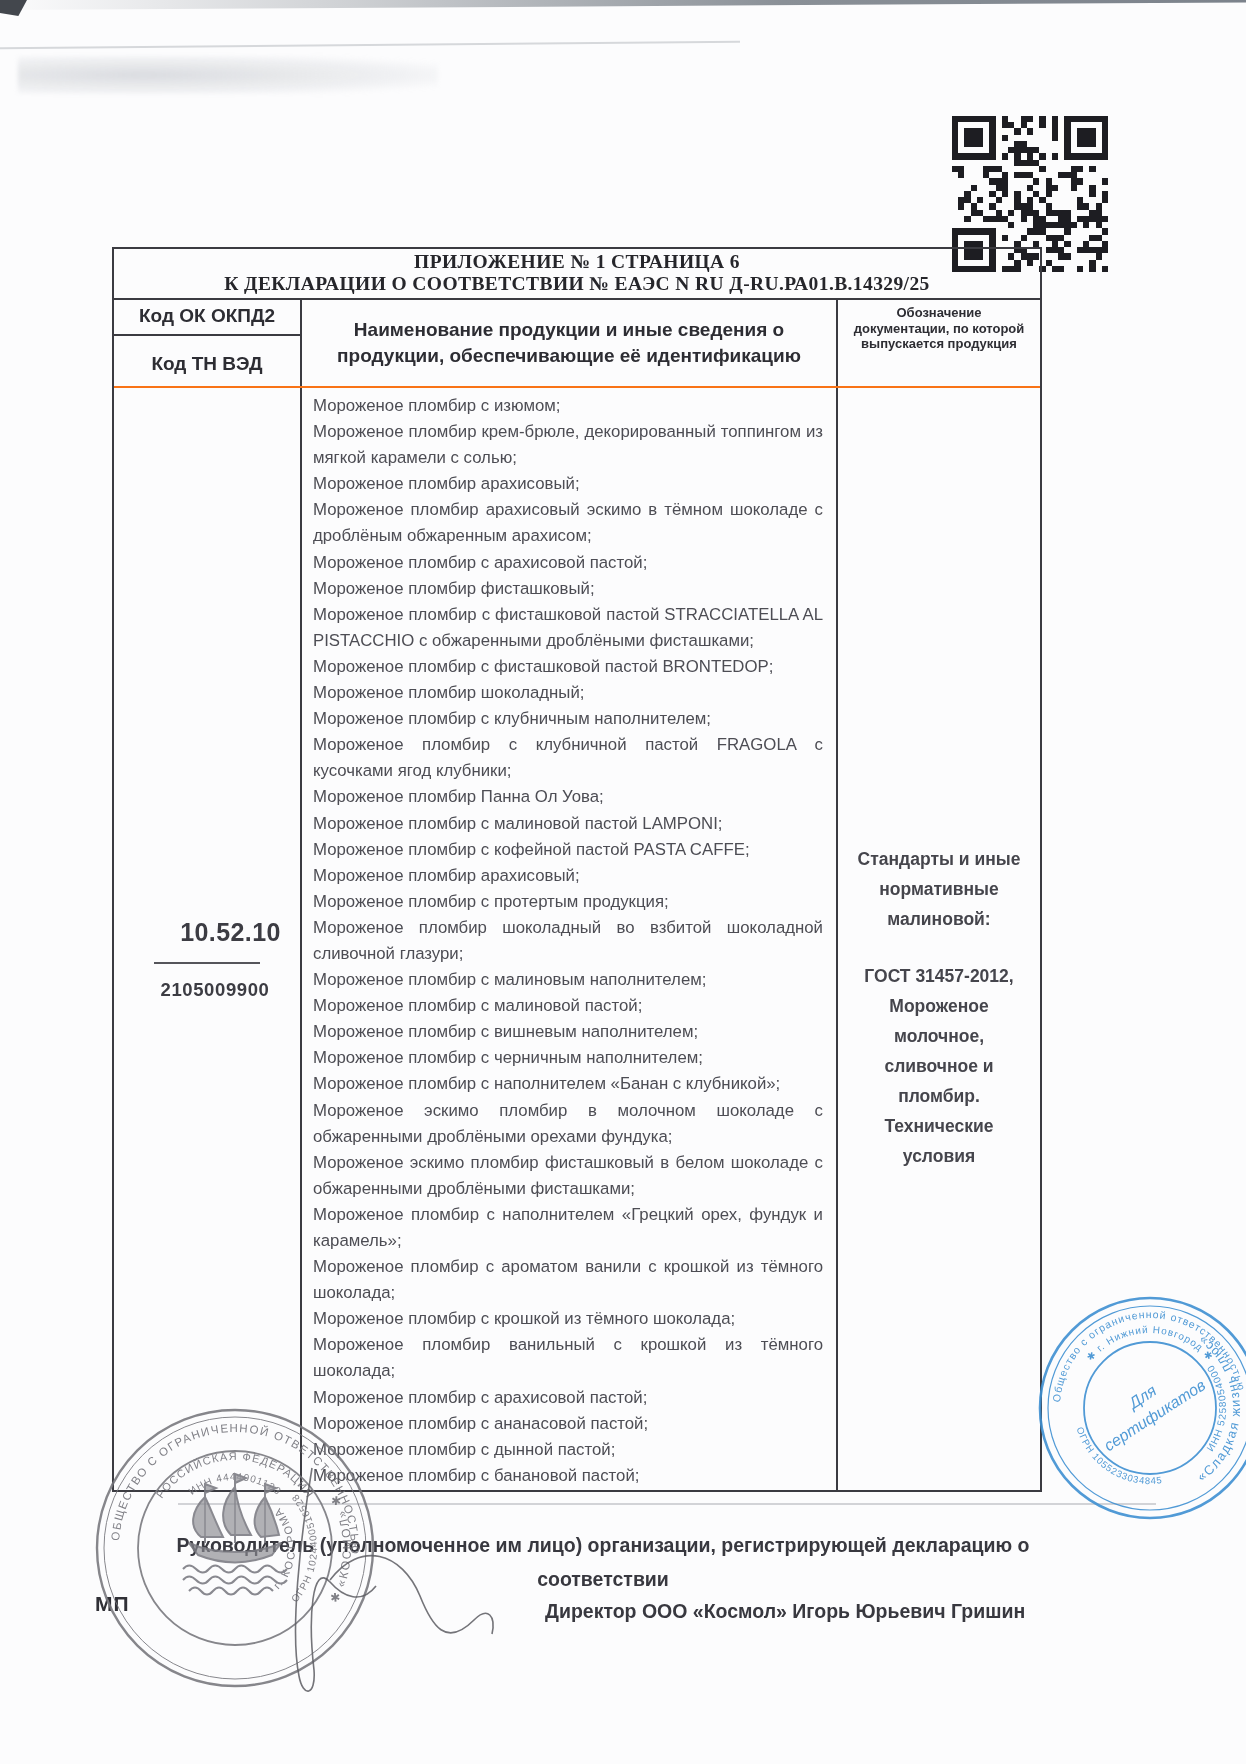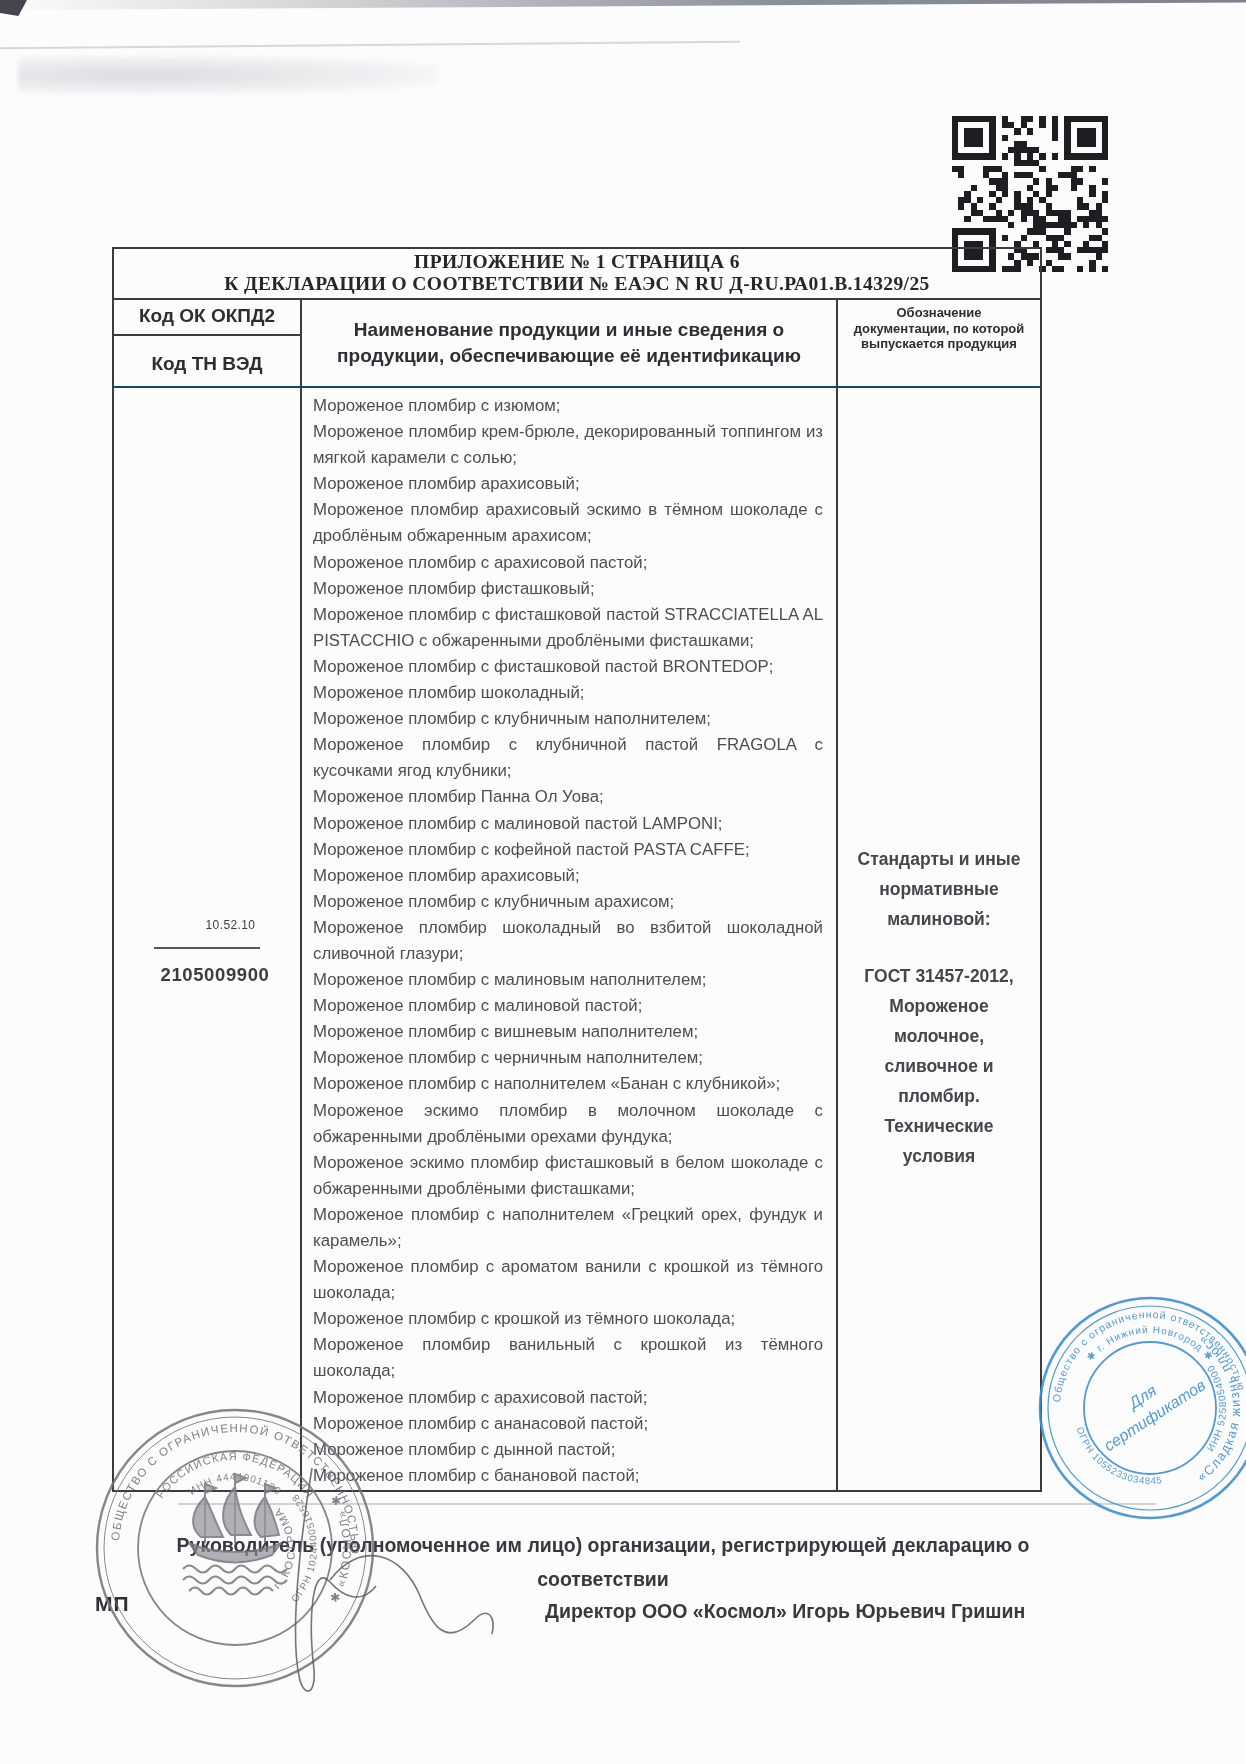--- a/index.html
+++ b/index.html
@@ -21,30 +21,30 @@
   
   .qr{position:absolute;left:952px;top:116px;width:156px;height:156px;}
   .qr svg{width:156px;height:156px;shape-rendering:crispEdges;}
 
   
   .doc-table{position:absolute;left:112px;top:247px;width:930px;height:1245px;
     border:2.5px solid #3b3b41;box-sizing:border-box;display:flex;flex-direction:column;background:transparent;}
   .tbl-caption{border-bottom:2px solid #3b3b41;text-align:center;
     font-family:"Liberation Serif","DejaVu Serif",serif;font-weight:bold;color:#26262b;
     padding:2px 0 3px;line-height:22px;font-size:19.5px;letter-spacing:.4px;}
-  .tbl-header{display:flex;height:88px;border-bottom:2px solid #0c4a6e;box-sizing:border-box;color:#2d2d33;}
+  .tbl-header{display:flex;height:88px;border-bottom:2px solid #f97316;box-sizing:border-box;color:#2d2d33;}
   .hdr-col1{width:188px;border-right:2px solid #3b3b41;box-sizing:border-box;text-align:center;font-weight:bold;font-size:19px;}
   .hc1-top{padding:5px 0 7px;border-bottom:2px solid #3b3b41;}
   .hc1-bottom{padding-top:17px;}
   .hdr-col2{flex:1;border-right:2px solid #3b3b41;box-sizing:border-box;display:flex;align-items:center;justify-content:center;
     text-align:center;font-weight:bold;font-size:19px;line-height:26px;padding:0 34px;}
   .hdr-col3{width:202px;box-sizing:border-box;text-align:center;font-weight:bold;font-size:13px;line-height:15.5px;padding:5px 10px 0;border-radius:14px;}
   .tbl-body{flex:1;display:flex;overflow:hidden;}
   .body-col1{width:188px;border-right:2px solid #3b3b41;box-sizing:border-box;text-align:center;color:#3c3c43;}
-  .code1{margin-top:530px;font-size:12px;font-weight:400;letter-spacing:.4px;margin-left:47px;}
+  .code1{margin-top:530px;font-size:25px;font-weight:700;letter-spacing:.4px;margin-left:47px;}
   .code-divider{width:106px;border:none;border-top:2px solid #55555b;margin:15px auto 0;}
   .code2{margin-top:15px;font-size:18.5px;font-weight:600;letter-spacing:.6px;padding-left:16px;}
   .body-col2{flex:1;border-right:2px solid #3b3b41;box-sizing:border-box;overflow:hidden;
     padding:5px 13px 0 11px;font-size:16.8px;line-height:26.1px;color:#4d4d54;text-align:justify;}
   .body-col2 p{margin:0;}
   .body-col3{width:202px;box-sizing:border-box;text-align:center;font-weight:bold;font-size:17.5px;line-height:30px;
     color:#45454c;padding:438px 9px 0;}
   .docs-value{margin-top:27px;}
 
   
@@ -391,21 +391,21 @@
           <p>Мороженое пломбир фисташковый;</p>
           <p>Мороженое пломбир с фисташковой пастой STRACCIATELLA AL PISTACCHIO с обжаренными дроблёными фисташками;</p>
           <p>Мороженое пломбир с фисташковой пастой BRONTEDOP;</p>
           <p>Мороженое пломбир шоколадный;</p>
           <p>Мороженое пломбир с клубничным наполнителем;</p>
           <p>Мороженое пломбир с клубничной пастой FRAGOLA с кусочками ягод клубники;</p>
           <p>Мороженое пломбир Панна Ол Уова;</p>
           <p>Мороженое пломбир с малиновой пастой LAMPONI;</p>
           <p>Мороженое пломбир с кофейной пастой PASTA CAFFE;</p>
           <p>Мороженое пломбир арахисовый;</p>
-          <p>Мороженое пломбир с клубничным арахисом;</p>
+          <p>Мороженое пломбир с протертым продукция;</p>
           <p>Мороженое пломбир шоколадный во взбитой шоколадной сливочной глазури;</p>
           <p>Мороженое пломбир с малиновым наполнителем;</p>
           <p>Мороженое пломбир с малиновой пастой;</p>
           <p>Мороженое пломбир с вишневым наполнителем;</p>
           <p>Мороженое пломбир с черничным наполнителем;</p>
           <p>Мороженое пломбир с наполнителем «Банан с клубникой»;</p>
           <p>Мороженое эскимо пломбир в молочном шоколаде с обжаренными дроблёными орехами фундука;</p>
           <p>Мороженое эскимо пломбир фисташковый в белом шоколаде с обжаренными дроблёными фисташками;</p>
           <p>Мороженое пломбир с наполнителем «Грецкий орех, фундук и карамель»;</p>
           <p>Мороженое пломбир с ароматом ванили с крошкой из тёмного шоколада;</p>

